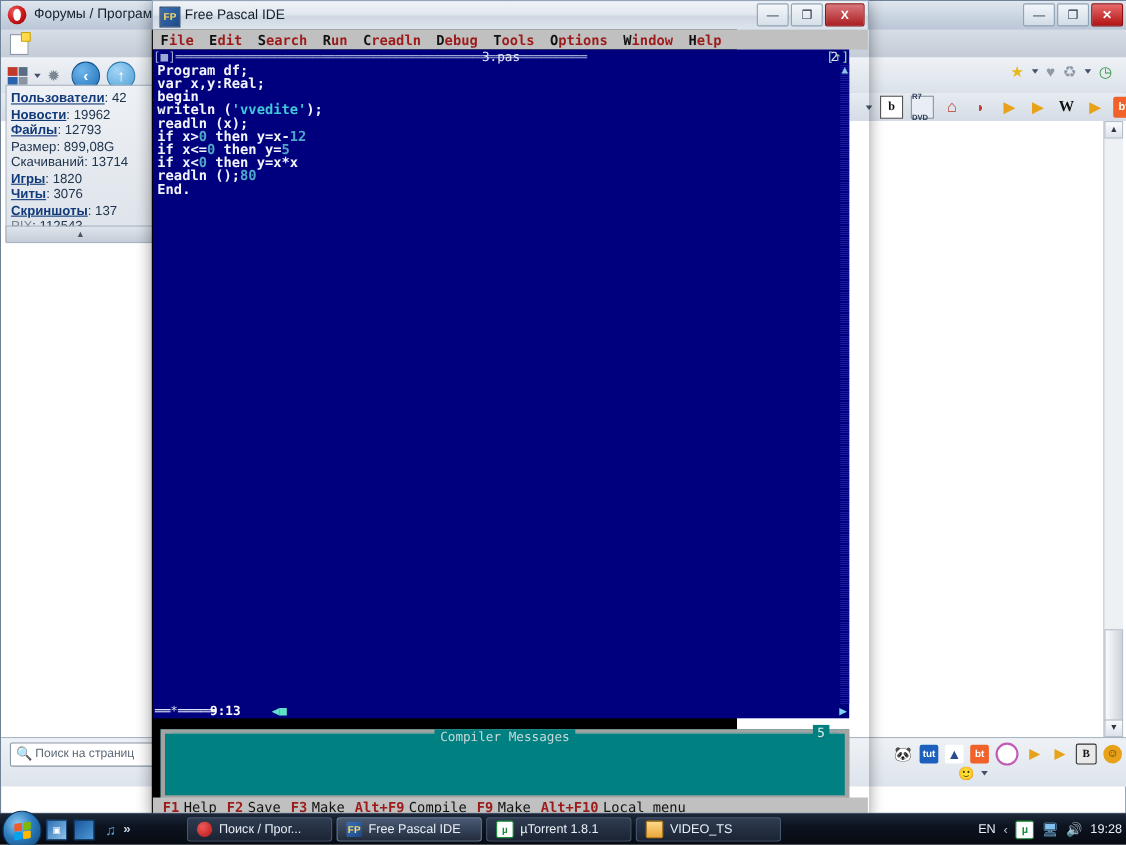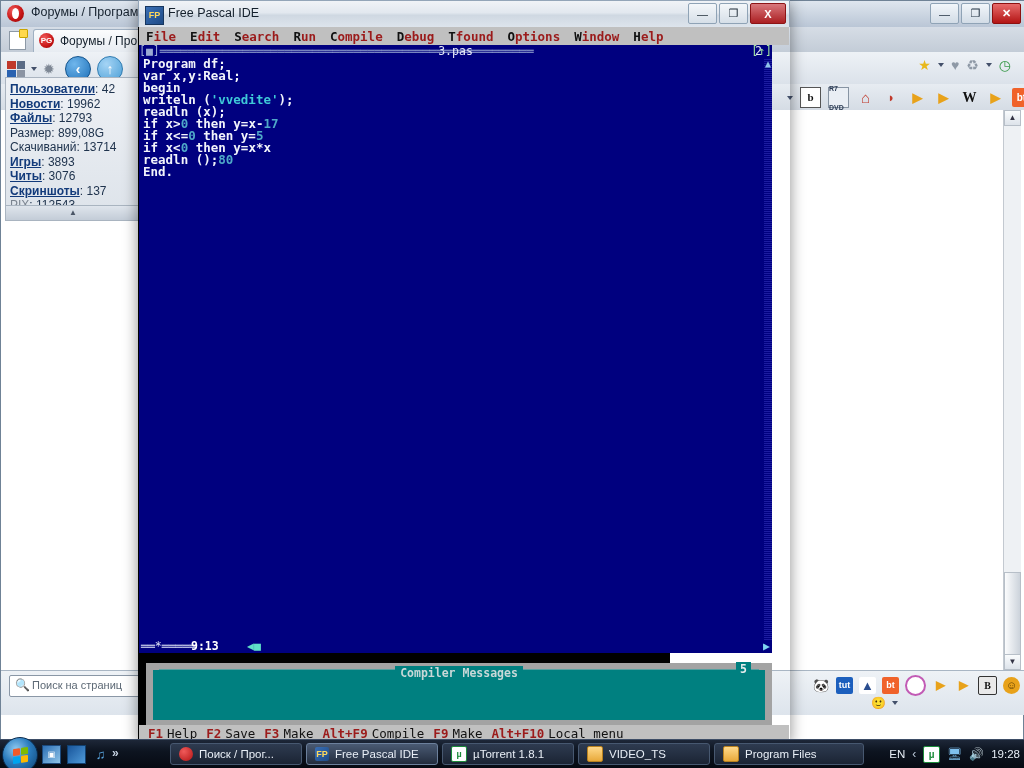--- a/index.html
+++ b/index.html
@@ -162,21 +162,21 @@
     background:repeating-linear-gradient(0deg,#1c1ca0 0 1px,#00007f 1px 2px);}
   #ed-vthumb{position:absolute;right:0;top:13px;width:8px;height:11px;color:#8fc3ea;
     font-size:10px;text-align:center;line-height:11px;}
   #ed-statusline{position:absolute;left:0;bottom:0;width:633px;height:13px;
     color:#dfe5f6;font-size:11.5px;line-height:13px;white-space:nowrap;}
   #ed-pos{position:absolute;left:52px;top:0;color:#fff;font-weight:bold;}
   #ed-hbar{position:absolute;left:0;top:0;width:100%;height:13px;
     background:repeating-linear-gradient(0deg,#1c1ca0 0 1px,#00007f 1px 2px);z-index:-1;}
 
   #fp-messages{position:absolute;left:8px;top:636px;width:626px;height:64px;
-    background:#008080;border:7px solid #a3a3a3;box-sizing:border-box;font-weight:bold;}
+    background:#008080;border:4px solid #a3a3a3;box-sizing:border-box;}
   #msg-title{position:absolute;left:0;right:0;top:-8px;text-align:center;}
   #msg-title span{background:#008080;color:#c8d8d8;font-size:11.5px;padding:0 5px;}
   #msg-frame-l{position:absolute;left:6px;top:-1px;width:250px;height:1px;background:#55a0a0;}
   #msg-frame-r{position:absolute;right:6px;top:-1px;width:250px;height:1px;background:#55a0a0;}
   #msg-count{position:absolute;right:14px;top:-8px;color:#e6eded;font-size:11.5px;
     background:#008080;padding:0 4px;}
   #msg-lines{position:absolute;left:8px;top:6px;font-size:12px;line-height:12.3px;
     color:#000090;white-space:pre;}
 
   #fp-hint{position:absolute;left:1px;bottom:0;width:650px;height:17px;background:#c0c0c0;
@@ -236,24 +236,20 @@
     <span id="browser-title">Форумы / Программи</span>
     <div id="browser-wincontrols">
       <span class="bwc">—</span>
       <span class="bwc">❐</span>
       <span class="bwc close">✕</span>
     </div>
   </div>
 
   <div id="browser-tabstrip">
     <span class="newtab-ico"></span>
-    <div id="browser-tab">
-      <span class="tab-favicon">PG</span>
-      <span>Форумы / Про</span>
-    </div>
   </div>
 
   <div id="browser-toolbar">
     <div class="tb-left">
       <span class="tb-grid">
           <i></i>
           <i></i>
           <i></i>
           <i></i>
         </span>
@@ -288,21 +284,21 @@
     </div>
   </div>
 
   <div id="browser-content">
     <div id="page-stats">
       <div class="stat"><a>Пользователи</a>: <span>42</span></div>
       <div class="stat"><a>Новости</a>: <span>19962</span></div>
       <div class="stat"><a>Файлы</a>: <span>12793</span></div>
       <div class="stat"><span>Размер</span>: <span>899,08G</span></div>
       <div class="stat"><span>Скачиваний</span>: <span>13714</span></div>
-      <div class="stat"><a>Игры</a>: <span>3893</span></div>
+      <div class="stat"><a>Игры</a>: <span>1820</span></div>
       <div class="stat"><a>Читы</a>: <span>3076</span></div>
       <div class="stat"><a>Скриншоты</a>: <span>137</span></div>
       <div class="stat"><span class="grey">PIX</span>: <span>112543</span></div>
     </div>
     <div id="page-stats-scroll">▲</div>
   </div>
 
   <div id="browser-vscroll">
     <div class="vs-btn">▲</div>
     <div class="vs-thumb"></div>
@@ -344,42 +340,42 @@
     </div>
   </div>
 
   <div id="fp-dos">
 
     <div id="fp-menubar">
       <span class="mi"><span class="hk">F</span><span>ile</span></span>
       <span class="mi"><span class="hk">E</span><span>dit</span></span>
       <span class="mi"><span class="hk">S</span><span>earch</span></span>
       <span class="mi"><span class="hk">R</span><span>un</span></span>
-      <span class="mi"><span class="hk">C</span><span>ompile</span></span>
+      <span class="mi"><span class="hk">C</span><span>readln</span></span>
       <span class="mi"><span class="hk">D</span><span>ebug</span></span>
-      <span class="mi"><span class="hk">T</span><span>found</span></span>
+      <span class="mi"><span class="hk">T</span><span>ools</span></span>
       <span class="mi"><span class="hk">O</span><span>ptions</span></span>
       <span class="mi"><span class="hk">W</span><span>indow</span></span>
       <span class="mi"><span class="hk">H</span><span>elp</span></span>
     </div>
 
     <div id="fp-editor">
       <div id="ed-topframe">
         <span class="frm">[■]</span><span class="frm">══════════════════════════════════════════════════════</span>
         <span id="ed-title">3.pas</span>
         <span style="position:absolute;right:10px;top:0;color:#dfe5f6;">2</span>
         <span style="position:absolute;right:0px;top:0;color:#9fe3a0;">[↑]</span>
       </div>
 
       <div id="ed-code"><span class="c-kw">Program df;</span>
 <span class="c-kw">var x,y:Real;</span>
 <span class="c-kw">begin</span>
 <span class="c-kw">writeln (<span class="c-str">'vvedite'</span>);</span>
 <span class="c-kw">readln (x);</span>
-<span class="c-kw">if x&gt;<span class="c-num">0</span> then y=x-<span class="c-num">17</span></span>
+<span class="c-kw">if x&gt;<span class="c-num">0</span> then y=x-<span class="c-num">12</span></span>
 <span class="c-kw">if x&lt;=<span class="c-num">0</span> then y=<span class="c-num">5</span></span>
 <span class="c-kw">if x&lt;<span class="c-num">0</span> then y=x*x</span>
 <span class="c-kw">readln ();<span class="c-num">80</span></span>
 <span class="c-kw">End.</span></div>
 
       <div id="ed-vscroll"></div>
       <div id="ed-vthumb">▲</div>
 
       <div id="ed-statusline">
         <span id="ed-hbar"></span>
@@ -440,24 +436,20 @@
     <span>Free Pascal IDE</span>
   </div>
   <div class="tbtn" style="left:442px;width:132px;">
     <span class="tbi ut">µ</span>
     <span>µTorrent 1.8.1</span>
   </div>
   <div class="tbtn" style="left:578px;width:132px;">
     <span class="tbi folder"></span>
     <span>VIDEO_TS</span>
   </div>
-  <div class="tbtn" style="left:714px;width:150px;">
-    <span class="tbi folder"></span>
-    <span>Program Files</span>
-  </div>
 
   <div id="tray">
     <span>EN</span>
     <span style="color:#b9c6d6;font-size:12px;">‹</span>
     <span class="tr ut">µ</span>
     <span class="tr net">🖥</span>
     <span class="tr vol">🔊</span>
     <span>19:28</span>
   </div>
 </div>

